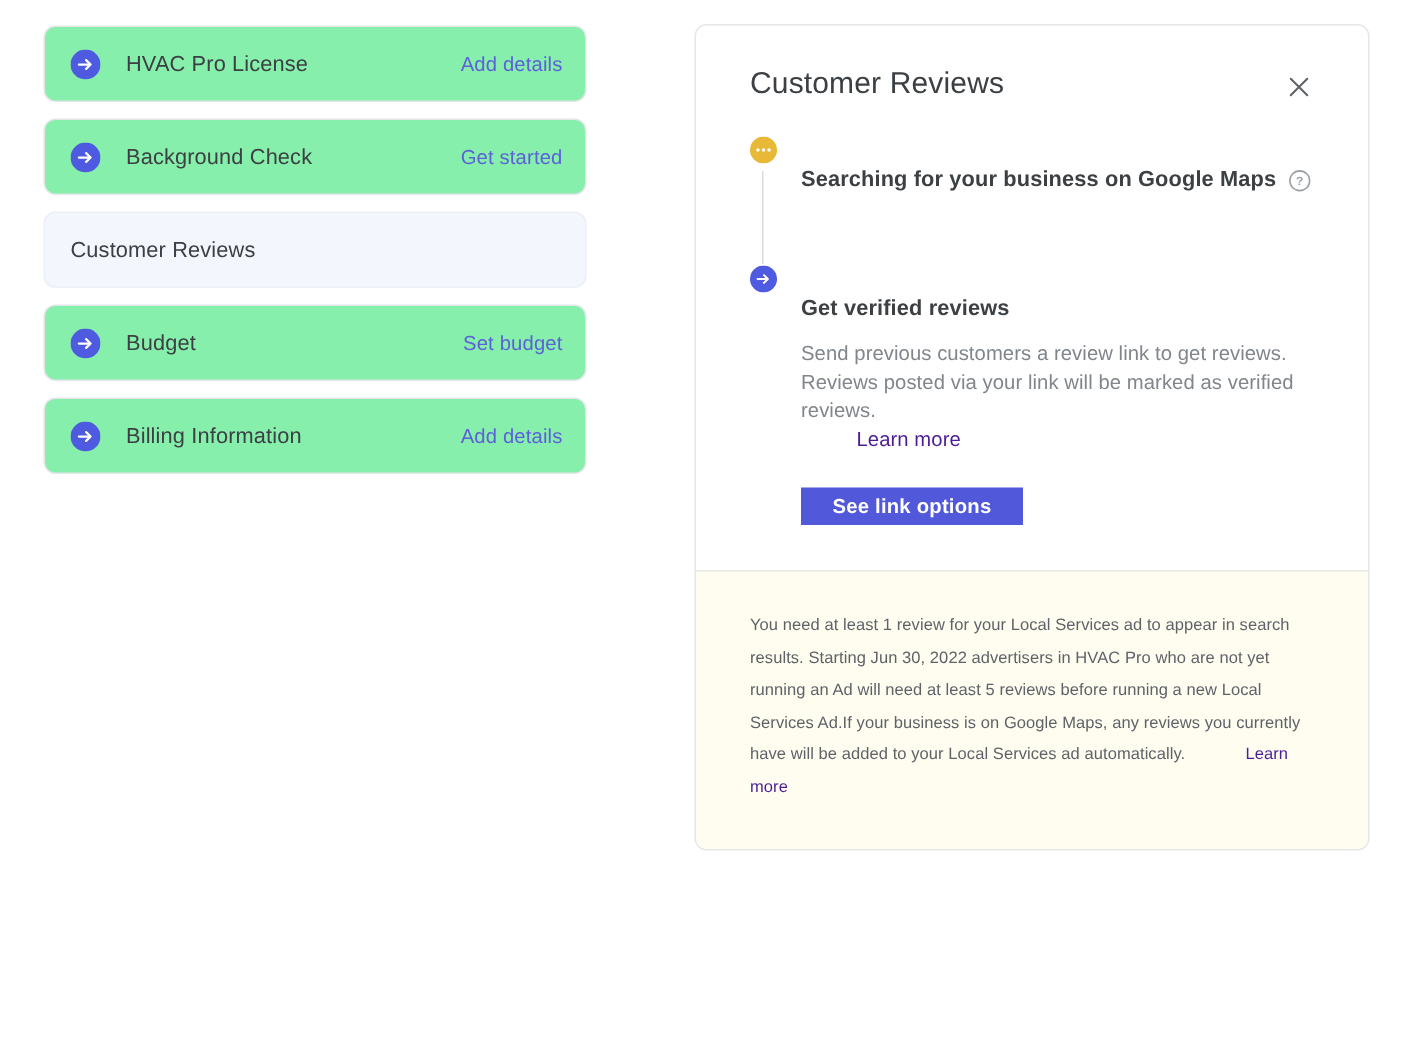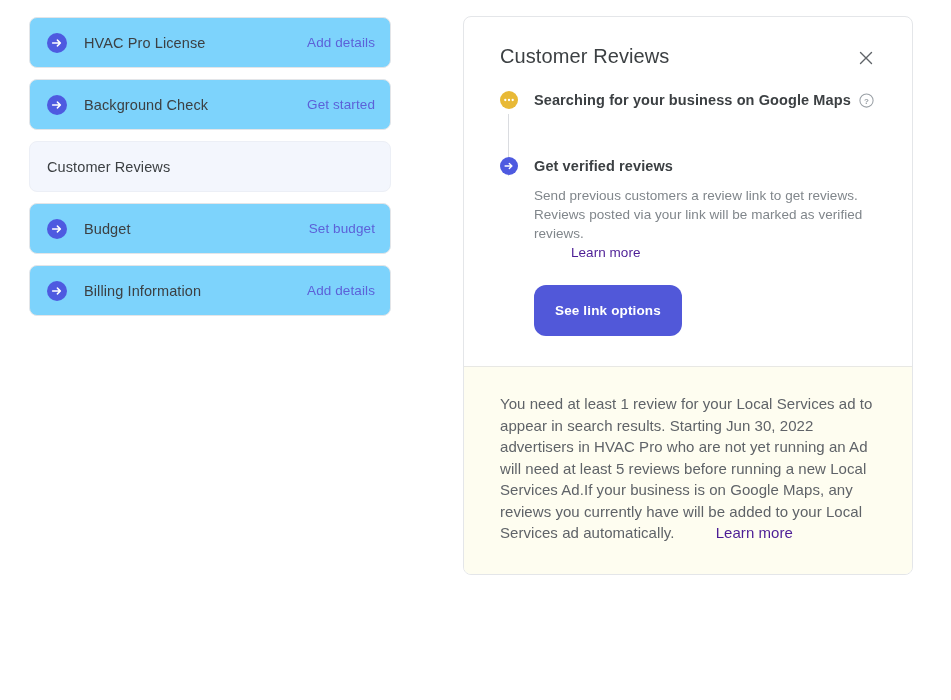--- a/index.html
+++ b/index.html
@@ -26,21 +26,21 @@
     position: absolute;
     left: 29px;
     top: 17px;
     width: 362px;
   }
   .side-card {
     box-sizing: border-box;
     height: 51px;
     border: 1px solid #e3e5e8;
     border-radius: 8px;
-    background: #7dd3fc;
+    background: #86efac;
     display: flex;
     align-items: center;
     padding: 0 15px 0 17px;
     margin-bottom: 11px;
   }
   .side-card.selected {
     background: #f3f6fd;
     border-color: #eceff6;
     padding-left: 17px;
   }
@@ -130,20 +130,21 @@
     min-width: 0;
   }
   .step-title {
     font-size: 14.5px;
     font-weight: bold;
     color: #3c4043;
     letter-spacing: .1px;
     line-height: 20px;
     display: flex;
     align-items: center;
+    margin-top: 20px;
   }
   .help-icon {
     width: 15px;
     height: 15px;
     flex: 0 0 15px;
     margin-left: 8px;
     cursor: pointer;
   }
   .step-sub {
     font-size: 13.5px;
@@ -177,34 +178,34 @@
     margin-left: 37px;
   }
   .cta {
     display: inline-block;
     margin-top: 23px;
     background: #5158d9;
     color: #ffffff;
     font-size: 13.5px;
     font-weight: bold;
     letter-spacing: .15px;
-    padding: 18px 21px;
+    padding: 5px 21px;
     border: none;
-    border-radius: 12px;
+    border-radius: 0;
     cursor: pointer;
     font-family: "Liberation Sans", sans-serif;
   }
 
   .notice {
     border-top: 1px solid #e8e8e4;
     background: #fefdf0;
     padding: 26px 36px 30px 36px;
   }
   .notice-text {
-    font-size: 15px;
+    font-size: 11px;
     color: #5f6368;
     line-height: 21.5px;
     letter-spacing: .05px;
   }
 </style>
 </head>
 <body>
 
 <div class="page">
 

